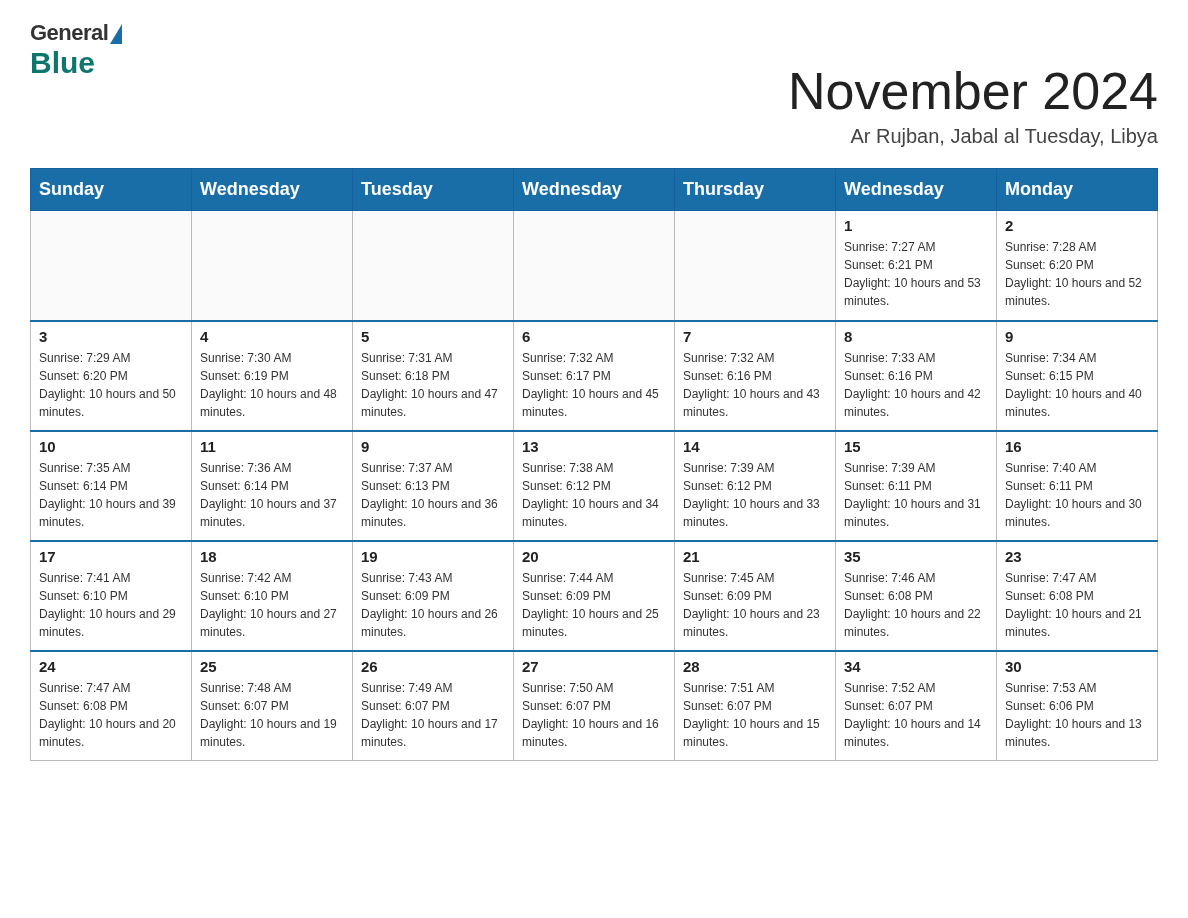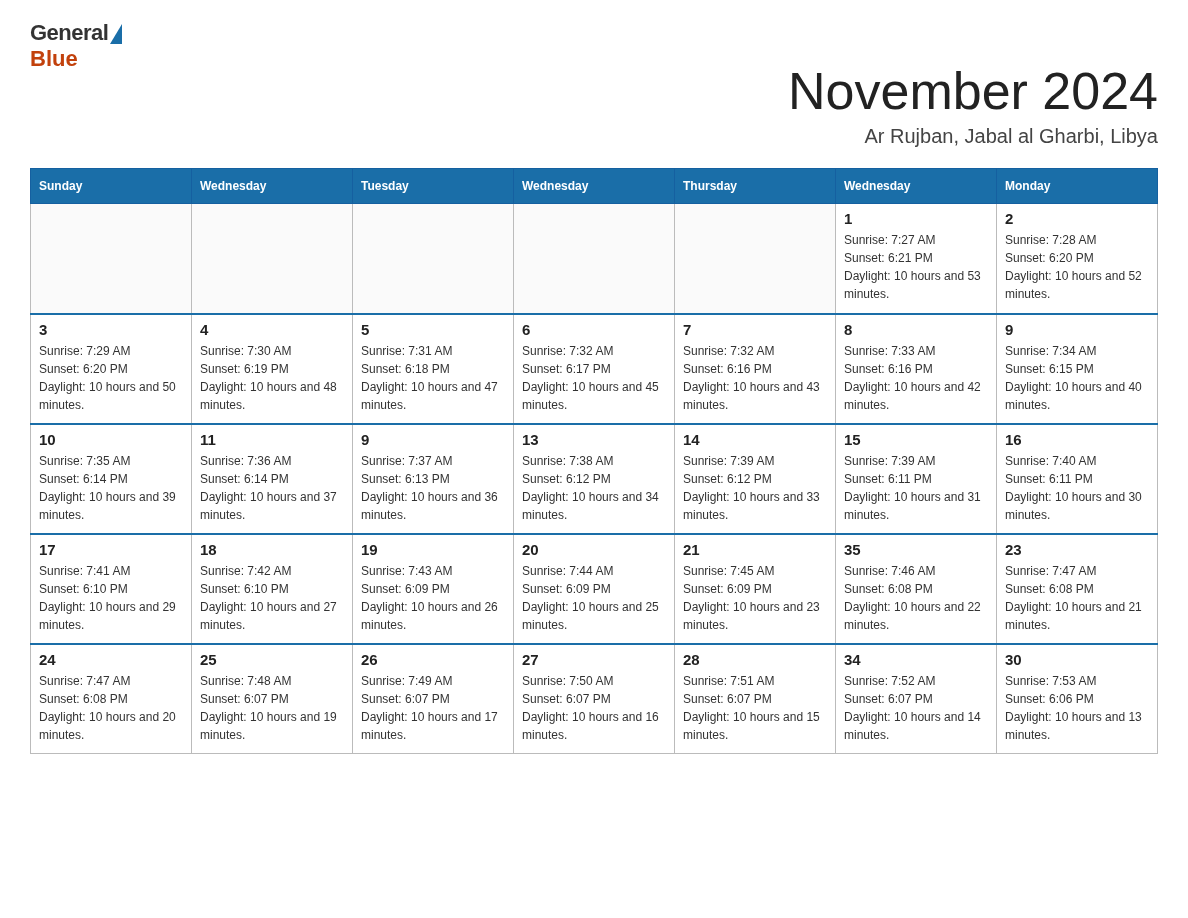--- a/index.html
+++ b/index.html
@@ -34,23 +34,23 @@
     .logo-triangle {
       width: 0;
       height: 0;
       border-left: 12px solid transparent;
       border-right: 0px solid transparent;
       border-bottom: 20px solid #1a6ea8;
       margin-left: 2px;
       margin-top: 2px;
     }
     .logo-blue {
-      font-size: 22px;
-      font-weight: bold;
-      color: #c2410c;
+      font-size: 30px;
+      font-weight: bold;
+      color: #0f766e;
     }
     .title-section {
       text-align: right;
     }
     .month-title {
       font-size: 52px;
       font-weight: normal;
       color: #222;
       margin-top: 41px;
     }
@@ -60,21 +60,21 @@
       margin-top: 4px;
     }
     .calendar {
       width: 100%;
       border-collapse: collapse;
       border: 1px solid #999;
     }
     .calendar th {
       background: #1a6ea8;
       color: #fff;
-      font-size: 12px;
+      font-size: 18px;
       font-weight: bold;
       padding: 10px 8px;
       text-align: left;
       border: 1px solid #1560a0;
       margin-left: 40px;
     }
     .calendar td {
       width: 14.28%;
       vertical-align: top;
       border: 1px solid #bbb;
@@ -105,21 +105,21 @@
 <div class="header">
   <div class="logo">
     <div class="logo-top">
       <span class="logo-general">General</span>
       <div class="logo-triangle"></div>
     </div>
     <span class="logo-blue">Blue</span>
   </div>
   <div class="title-section">
     <div class="month-title">November 2024</div>
-    <div class="location">Ar Rujban, Jabal al Gharbi, Libya</div>
+    <div class="location">Ar Rujban, Jabal al Tuesday, Libya</div>
   </div>
 </div>
 
 <table class="calendar">
   <thead>
     <tr>
       <th>Sunday</th>
       <th>Wednesday</th>
       <th>Tuesday</th>
       <th>Wednesday</th>

